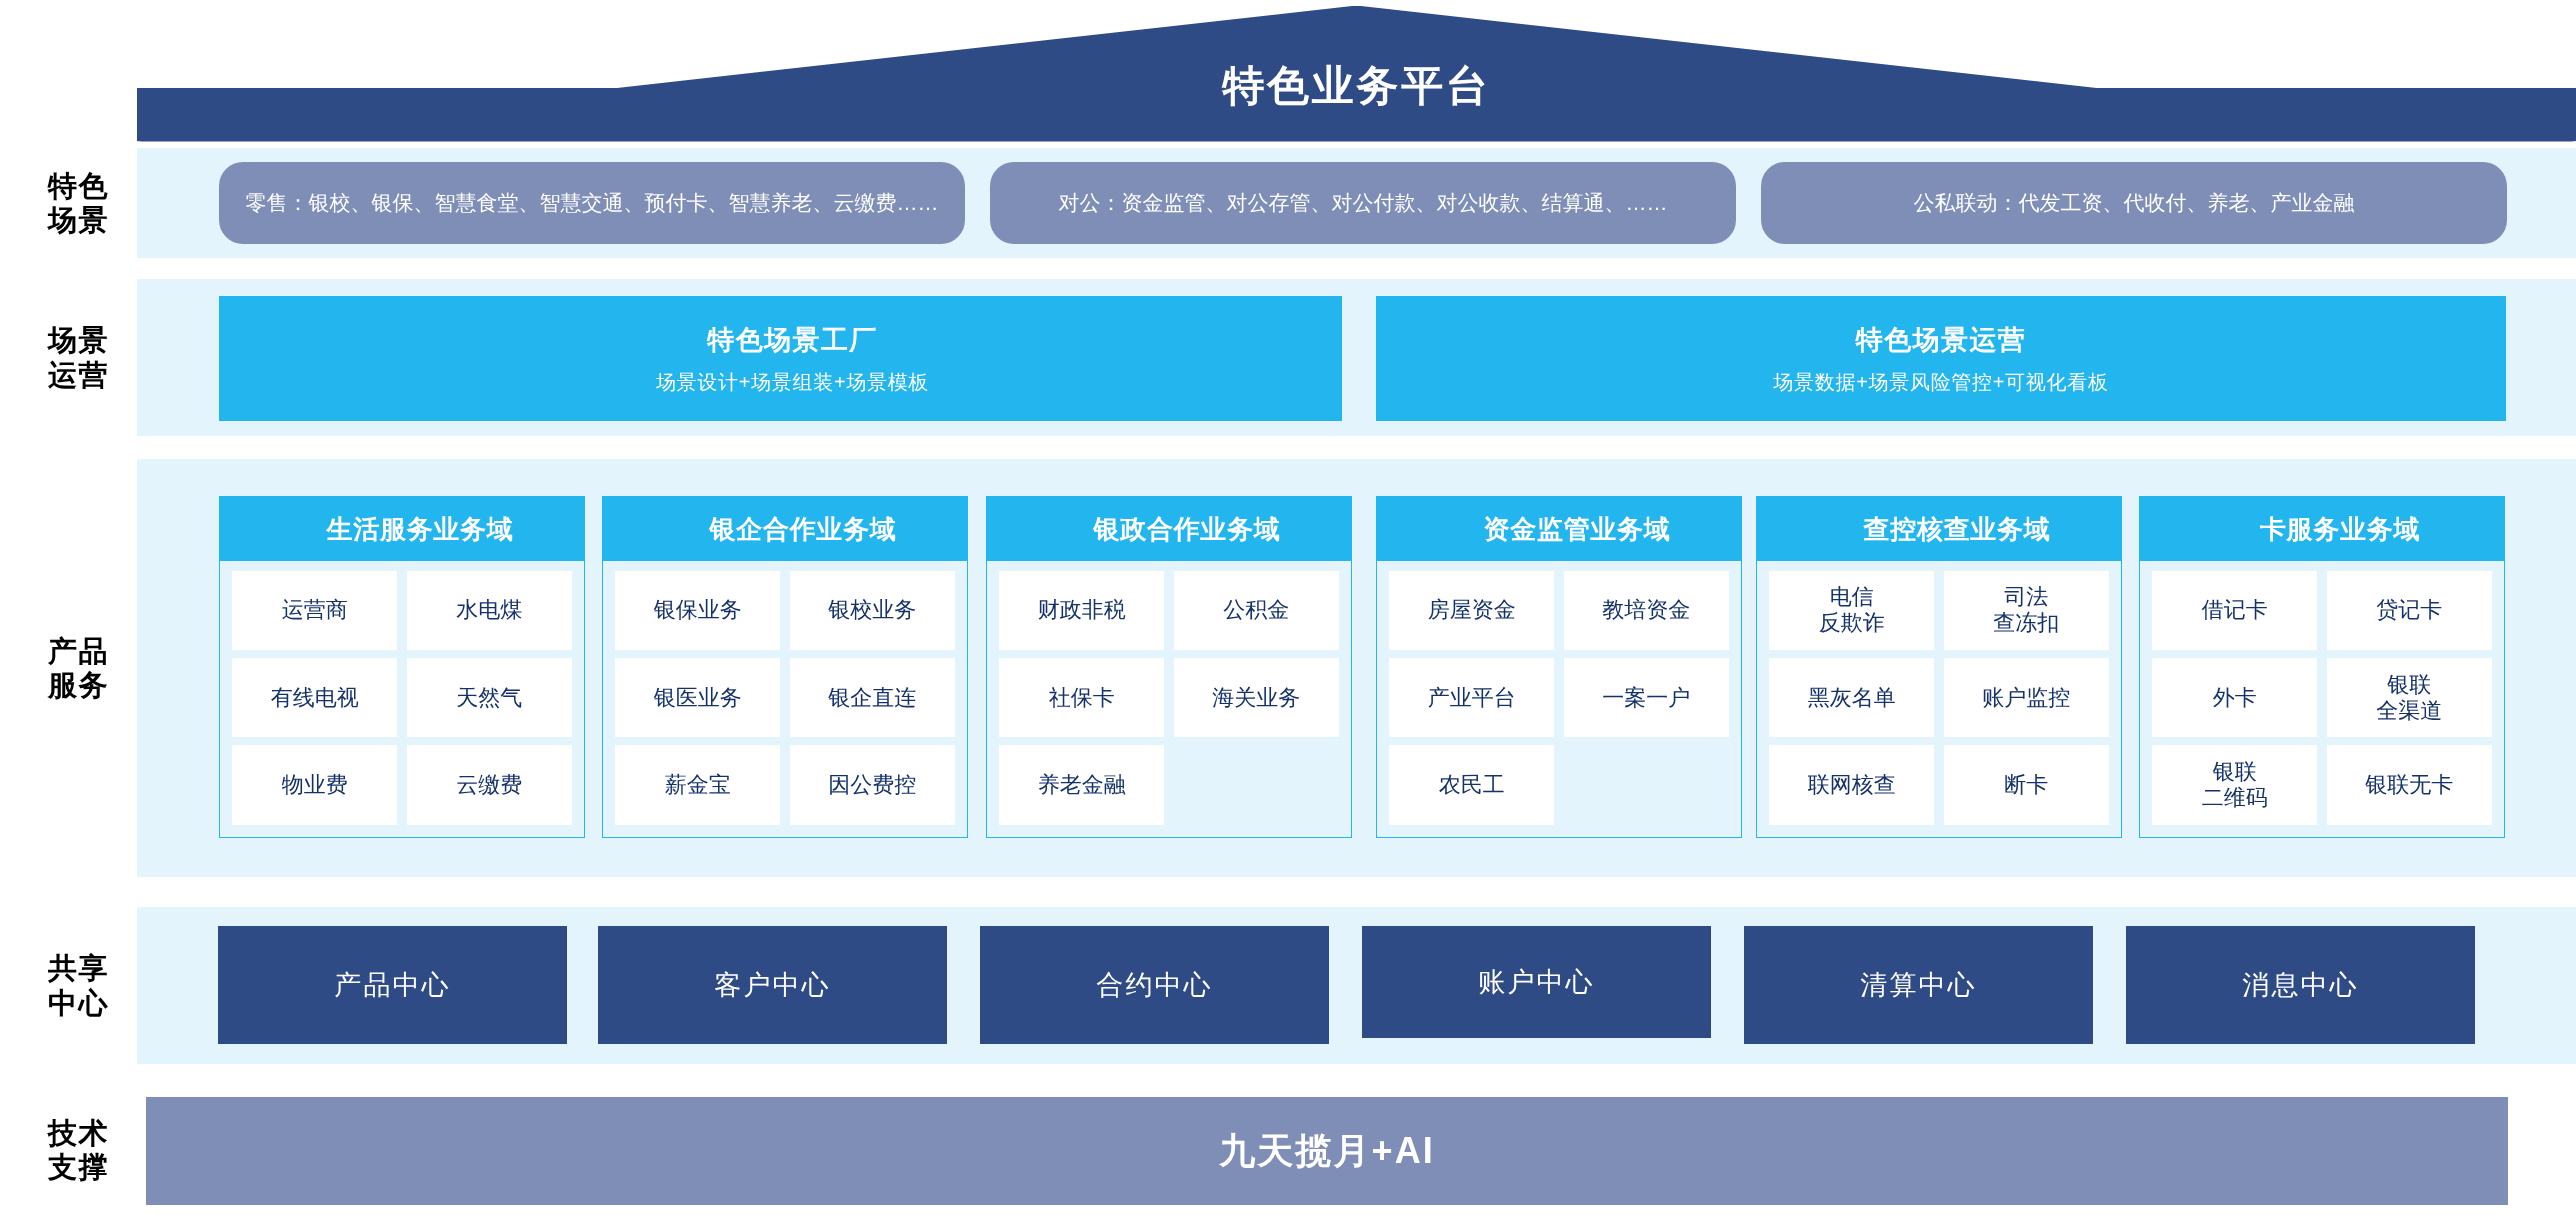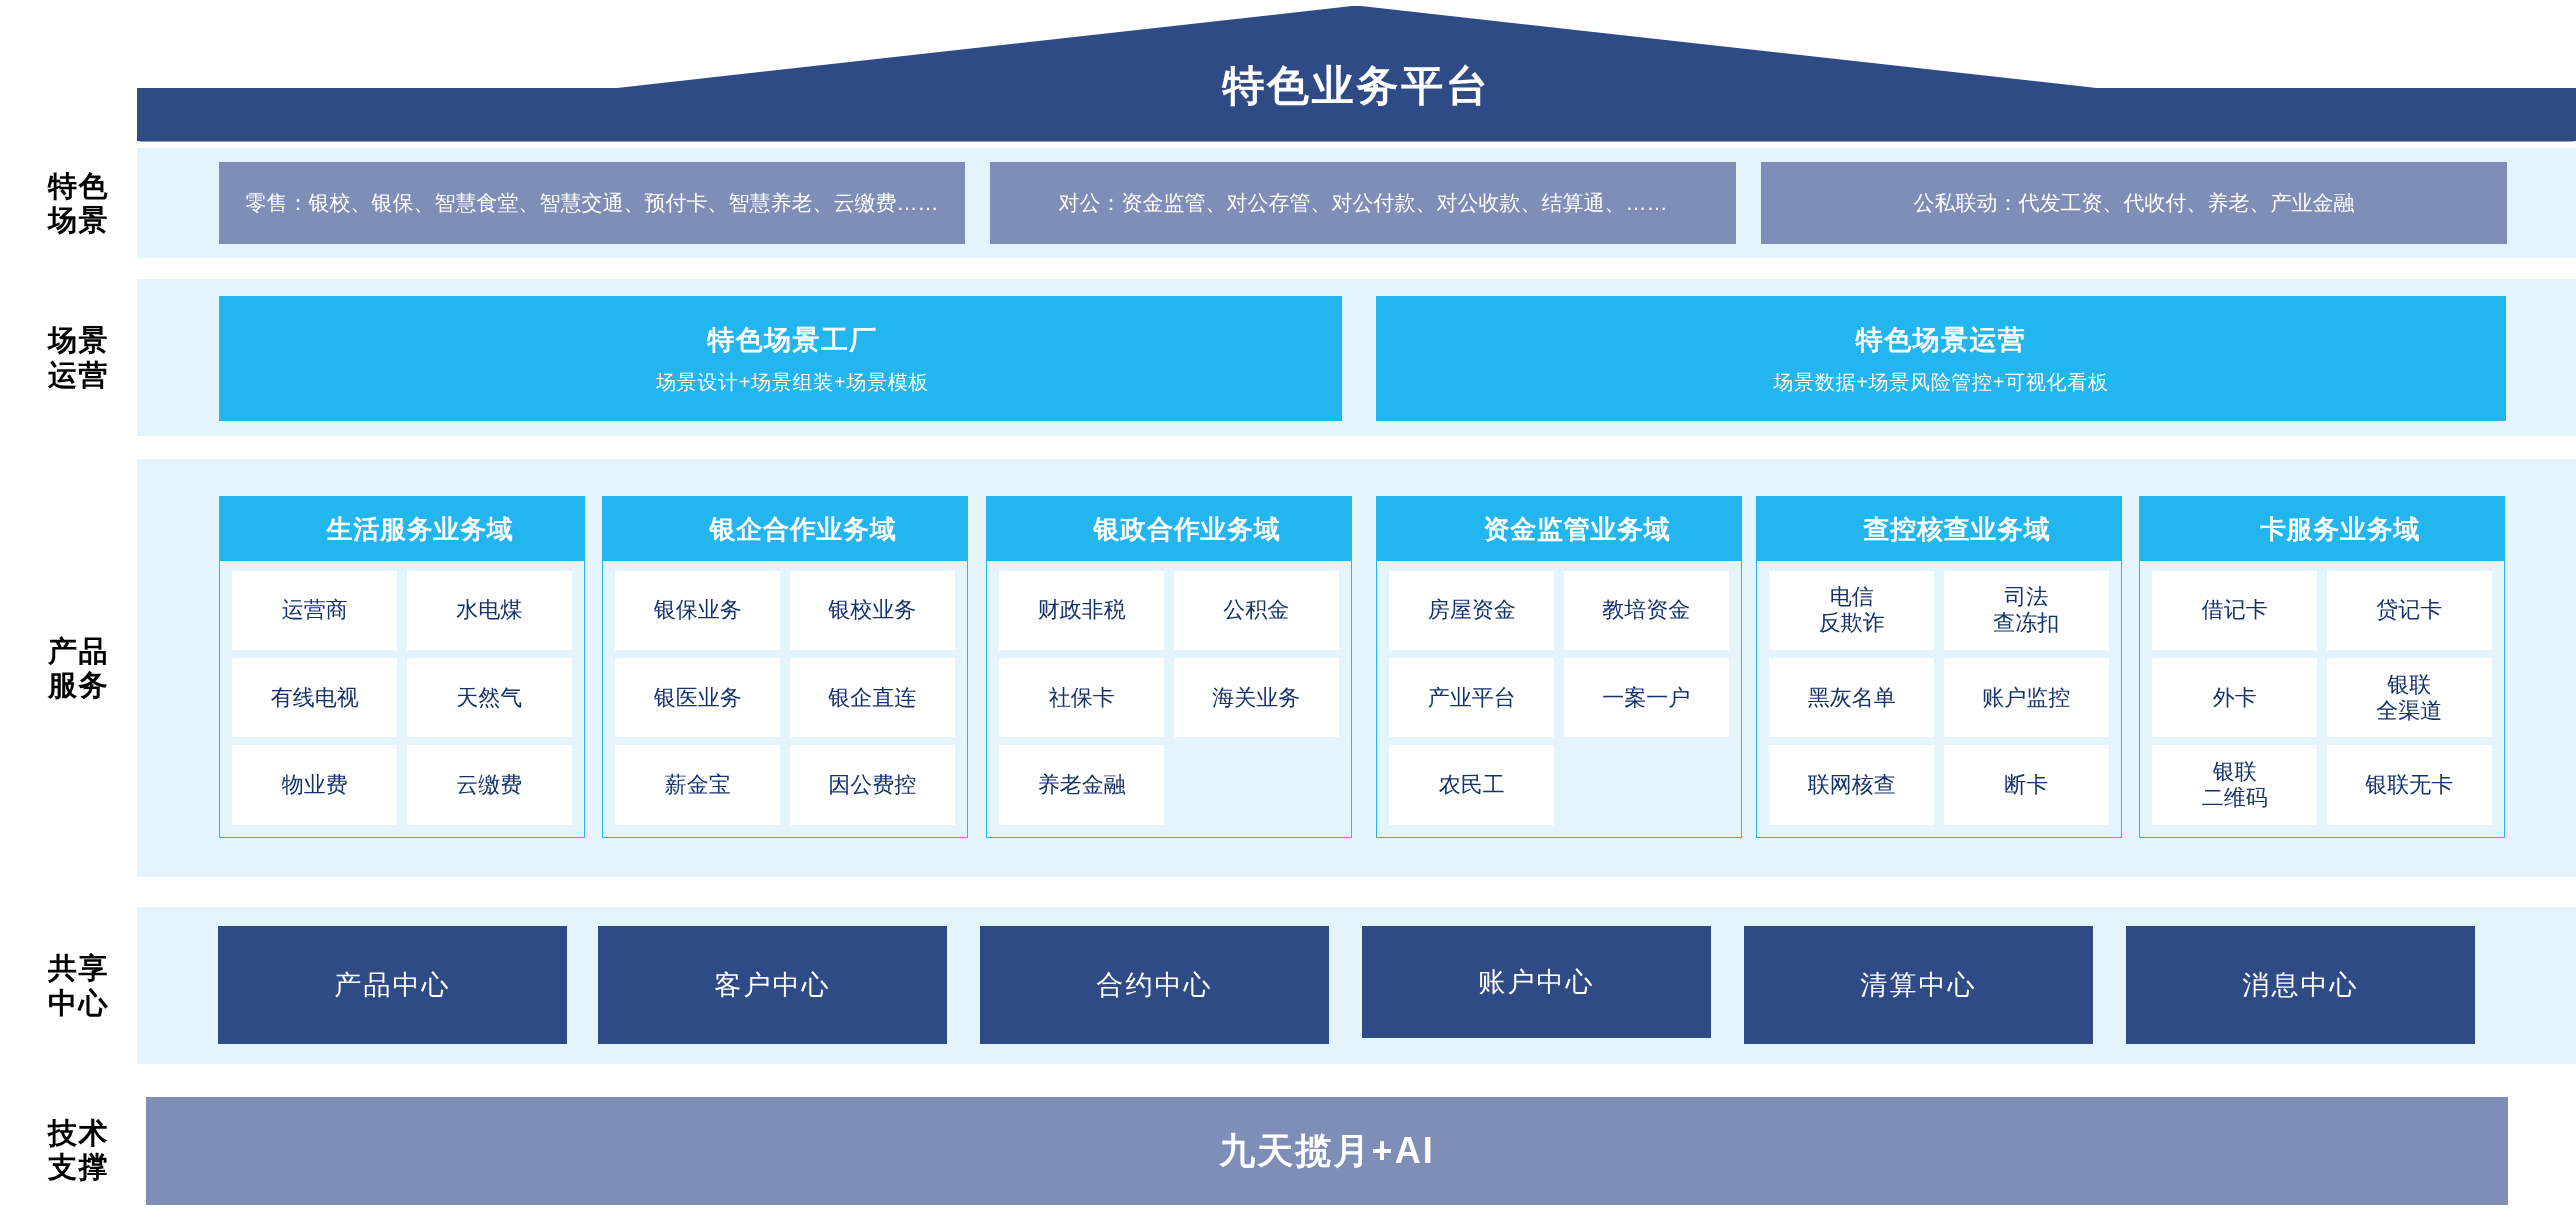--- a/index.html
+++ b/index.html
@@ -24,21 +24,21 @@
   
   .band { position:absolute; background:#E4F4FD; }
   .row-label { position:absolute; left:20.5px; width:116px;
                display:flex; align-items:center; justify-content:center;
                text-align:center; color:#000; font-size:29px; font-weight:bold;
                line-height:1.18; letter-spacing:1.4px; }
 
   
   .scn-box { position:absolute; background:#7E8EB6; color:#ffffff;
              display:flex; align-items:center; justify-content:center; text-align:center;
-             font-size:21px; line-height:1.42; padding:4.1px 12.3px; font-weight:normal; }
+             font-size:21px; line-height:1.42; padding:4.1px 12.3px; font-weight:normal;border-radius:24px; }
 
   
   .ops-box { position:absolute; background:#23B5EE; color:#ffffff;
              display:flex; flex-direction:column; align-items:center; justify-content:center; }
   .ops-title { font-size:27px; font-weight:bold; letter-spacing:1.4px; margin-bottom:11px; }
   .ops-sub { font-size:20px; font-weight:normal; letter-spacing:0.7px; }
 
   
   .dom { position:absolute; top:496px; width:366px; height:342px;
          border:1.4px solid #23B5EE; background:#E4F4FD; display:flex; flex-direction:column; }

